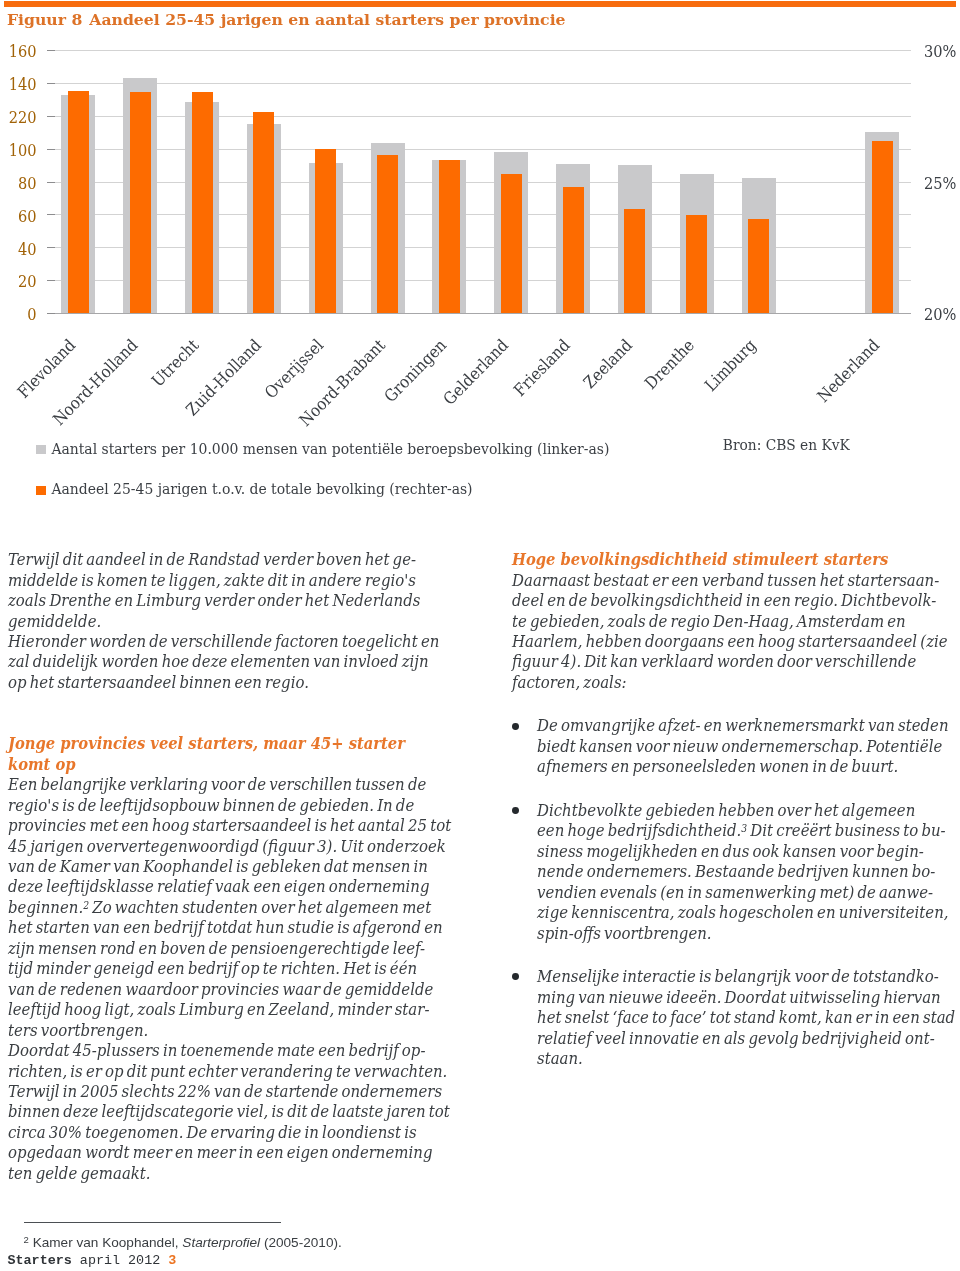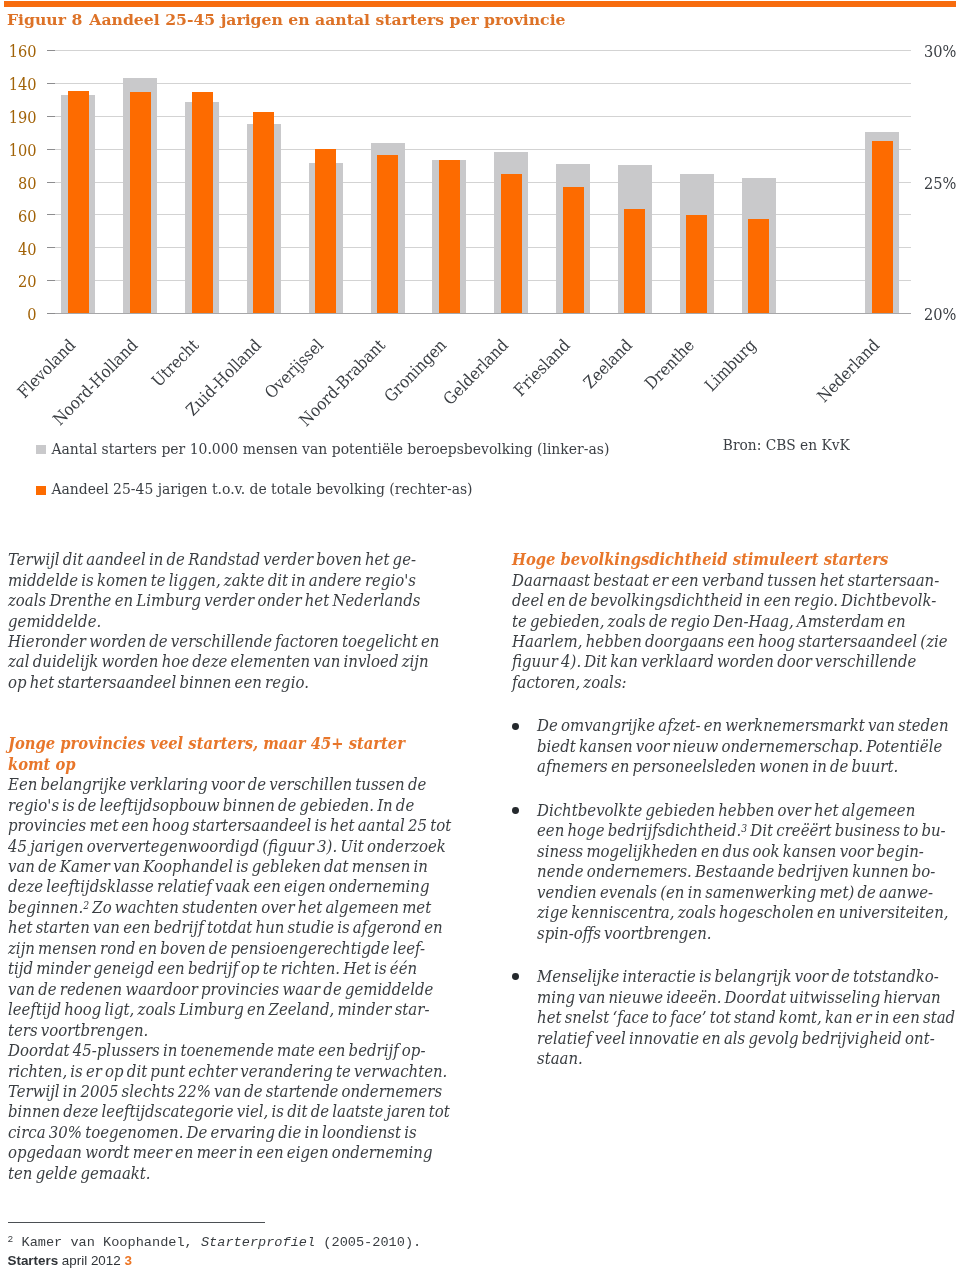--- a/index.html
+++ b/index.html
@@ -60,33 +60,33 @@
   .ln{white-space:pre;transform:scaleX(0.977);transform-origin:0 50%;}
   .head{font-size:16.75px;font-weight:bold;color:#e8762a;letter-spacing:0px;word-spacing:0px;}
   .para-gap{height:40.9px;}
   .para-gap-sm{height:23.1px;}
   .bullet{position:relative;padding-left:25px;}
   .bdot{position:absolute;left:0.3px;top:7.2px;width:6.9px;height:6.9px;border-radius:50%;
         background:#25292d;}
   .col sup{font-size:0.62em;vertical-align:0.42em;line-height:0;letter-spacing:0;}
 
   
-  .fn{position:absolute;font-family:Liberation Mono, monospace;}
+  .fn{position:absolute;font-family:Liberation Sans, sans-serif;margin-left:16px;}
   .fnrule{height:1px;background:#4b4f53;}
   .fntext{font-size:13.6px;line-height:13px;color:#3a3e42;white-space:pre;}
   .fntext sup{font-size:0.70em;vertical-align:0.46em;line-height:0;}
   .fntext i{font-style:italic;}
   .fn-left{left:7.6px;top:1221.6px;}
   .fn-left .fnrule{width:257px;}
   .fn-right{left:511.9px;top:1221.9px;}
   .fn-right .fnrule{width:259.5px;}
   .fn .fntext{margin-top:13.2px;}
 
   .pagefoot{position:absolute;left:7.5px;top:1254px;
-            font-family:Liberation Sans, sans-serif;
+            font-family:Liberation Mono, monospace;
             font-size:13.4px;line-height:13px;color:#2f3337;white-space:pre;}
   .pagefoot b{font-weight:bold;}
   .pagefoot .pno{color:#ec7422;font-weight:bold;}
 </style>
 </head>
 <body>
 
 <div class="page">
 
   <div class="topbar"></div>
@@ -147,21 +147,21 @@
         <div class="bar bar-orange" style="background: rgb(253, 107, 0); left: 445.7px; width: 21px; height: 138.9px; z-index: 2;"></div>
         <div class="bar bar-orange" style="background: rgb(253, 107, 0); left: 507.5px; width: 21px; height: 126.2px; z-index: 2;"></div>
         <div class="bar bar-orange" style="background: rgb(253, 107, 0); left: 569.4px; width: 21px; height: 104.1px; z-index: 2;"></div>
         <div class="bar bar-orange" style="background: rgb(253, 107, 0); left: 631.2px; width: 21px; height: 98.1px; z-index: 2;"></div>
         <div class="bar bar-orange" style="background: rgb(253, 107, 0); left: 693px; width: 21px; height: 94.2px; z-index: 2;"></div>
         <div class="bar bar-orange" style="background: rgb(253, 107, 0); left: 816.7px; width: 21px; height: 172.8px; z-index: 2;"></div>
       </div>
     <div class="yaxis-left" id="yaxisL">
         <div class="ylab" style="top: 4.3px;">160</div>
         <div class="ylab" style="top: 37.175px;">140</div>
-        <div class="ylab" style="top: 70.05px;">190</div>
+        <div class="ylab" style="top: 70.05px;">220</div>
         <div class="ylab" style="top: 102.925px;">100</div>
         <div class="ylab" style="top: 135.8px;">80</div>
         <div class="ylab" style="top: 168.675px;">60</div>
         <div class="ylab" style="top: 201.55px;">40</div>
         <div class="ylab" style="top: 234.425px;">20</div>
         <div class="ylab" style="top: 267.3px;">0</div>
       </div>
     <div class="yaxis-right" id="yaxisR">
         <div class="yrlab" style="top: 4.3px;">30%</div>
         <div class="yrlab" style="top: 135.8px;">25%</div>

